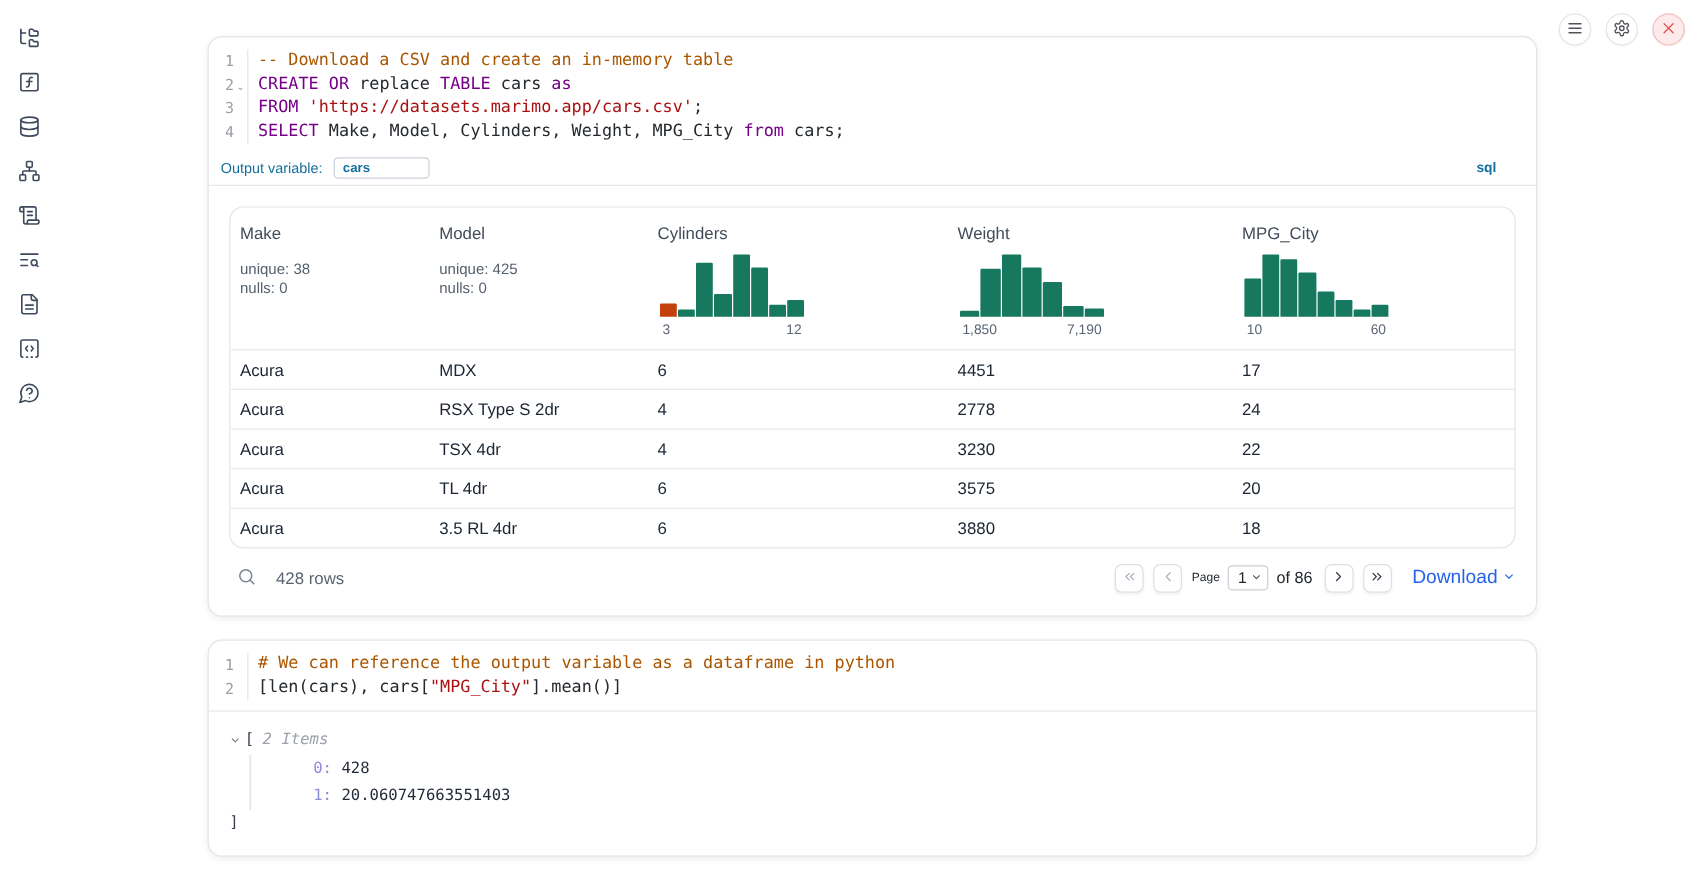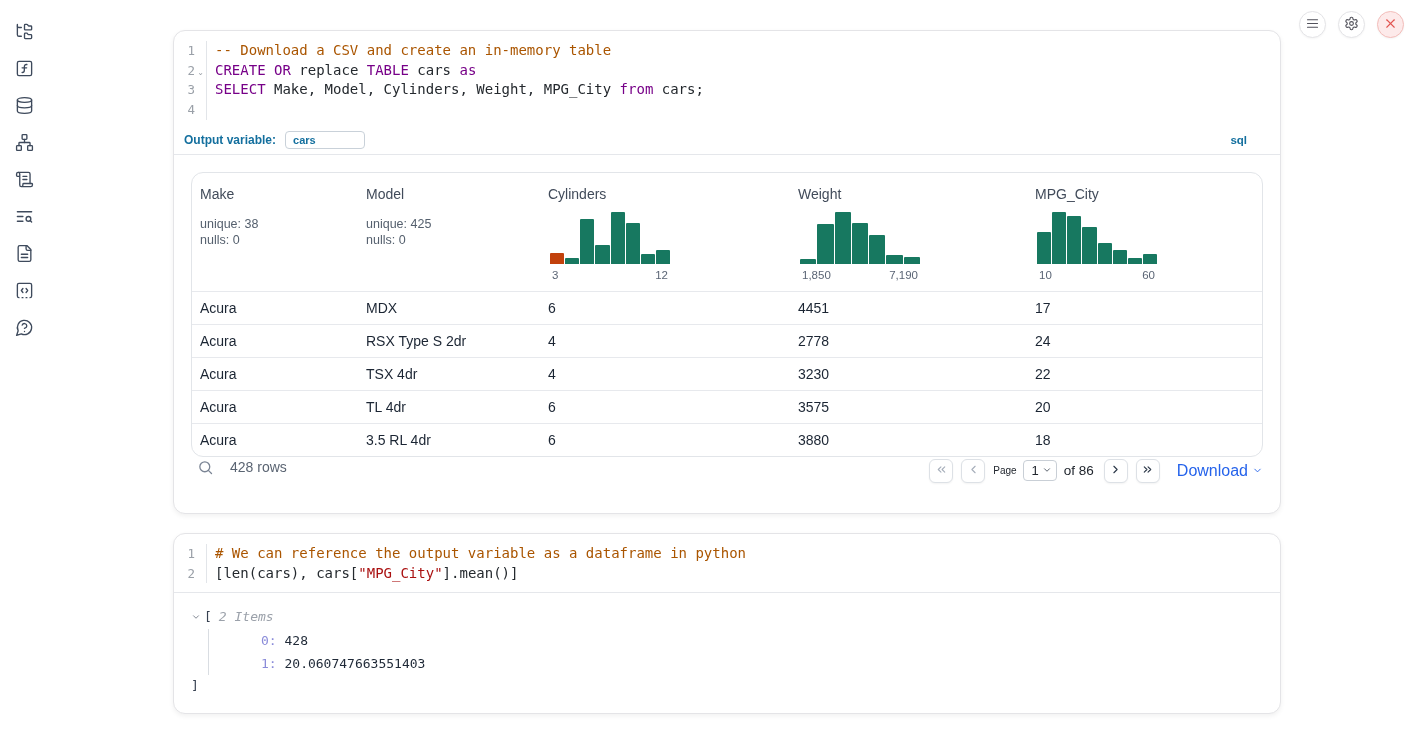--- a/index.html
+++ b/index.html
@@ -40,21 +40,21 @@
   .code-lines { padding-left:8px; }
   .code-line { height:19.7px; font:14px "DejaVu Sans Mono", monospace;
     line-height:19.7px; white-space:pre; color:var(--c-plain); }
   .tok-kw  { color:var(--c-kw); }
   .tok-str { color:var(--c-str); }
   .tok-com { color:var(--c-com); }
 
   
   .outvar-row { display:flex; align-items:center; height:26px; padding:0 33px 2px 10px;
     border-bottom:1px solid #e5e7eb; }
-  .outvar-label { font-size:12px; font-weight:bold; color:var(--c-accent); }
+  .outvar-label { font-size:12px; font-weight:normal; color:var(--c-accent); }
   .outvar-input { margin-left:9px; width:80px; height:18px; border:1px solid #c9d1d9;
     border-radius:4px; font-family:"Liberation Sans",sans-serif; font-size:11px;
     font-weight:bold; color:var(--c-accent); padding:0 7px; outline:none; }
   .lang-badge { margin-left:auto; font-size:11.5px; font-weight:bold; color:var(--c-accent); }
 
   
   .table-output { padding:17px 17px 0; }
   .table-card { border:1px solid #e2e5e9; border-radius:12px; overflow:hidden; }
   .thead { display:flex; }
   .th { padding:13px 4px 10px 8px; cursor:pointer; }
@@ -68,21 +68,21 @@
   .hist { margin-top:10px; margin-left:2px; width:120px; height:52px;
     display:flex; align-items:flex-end; gap:1px; }
   .hist-bar { flex:1; border-radius:1px 1px 0 0; }
   .hist-labels { margin-left:2px; width:120px; display:flex; justify-content:space-between;
     font-size:11.5px; color:#5b6575; margin-top:5px; padding:0 2px; }
   .trow { display:flex; border-top:1px solid #e7e9ed; height:33px; align-items:center; }
   .tcell { padding-left:8px; font-size:14px; color:#1b2533; overflow:hidden;
     white-space:nowrap; }
 
   
-  .table-footer { display:flex; align-items:flex-start; height:56px; padding:2px 0 8px 6px; }
+  .table-footer { display:flex; align-items:center; height:56px; padding:2px 0 8px 6px; }
   .search-btn { border:none; background:none; cursor:pointer; color:#7a8494;
     display:flex; padding:0; }
   .search-btn svg { width:17px; height:17px; stroke:currentColor; fill:none; stroke-width:1.8;
     stroke-linecap:round; }
   .rows-label { margin-left:16px; font-size:14px; color:#5a6472; }
   .pager { margin-left:auto; display:flex; align-items:center; }
   .pg-btn { width:24px; height:24px; border:1px solid #dde1e6; border-radius:6px;
     background:#fff; display:flex; align-items:center; justify-content:center;
     cursor:pointer; color:#2a3647; box-shadow:0 1px 2px rgba(0,0,0,.05); }
   .pg-btn.disabled { color:#a6aeba; }
@@ -233,20 +233,21 @@
           <span class="gut-fold"></span>
         </div>
         <div class="gut-line">
           <span class="gut-num">4</span>
           <span class="gut-fold"></span>
         </div>
       </div>
     <div class="code-lines">
         <div class="code-line"><span class="tok-com">-- Download a CSV and create an in-memory table</span></div>
         <div class="code-line"><span class="tok-kw">CREATE</span><span> </span><span class="tok-kw">OR</span><span> replace </span><span class="tok-kw">TABLE</span><span> cars </span><span class="tok-kw">as</span></div>
+        <div class="code-line"><span class="tok-kw">FROM</span><span> </span><span class="tok-str">'https://datasets.marimo.app/cars.csv'</span><span>;</span></div>
         <div class="code-line"><span class="tok-kw">SELECT</span><span> Make, Model, Cylinders, Weight, MPG_City </span><span class="tok-kw">from</span><span> cars;</span></div>
       </div>
   </div>
 
   <div class="outvar-row">
     <span class="outvar-label">Output variable:</span>
     <input class="outvar-input" value="cars" style="">
     <span class="lang-badge">sql</span>
   </div>
 

